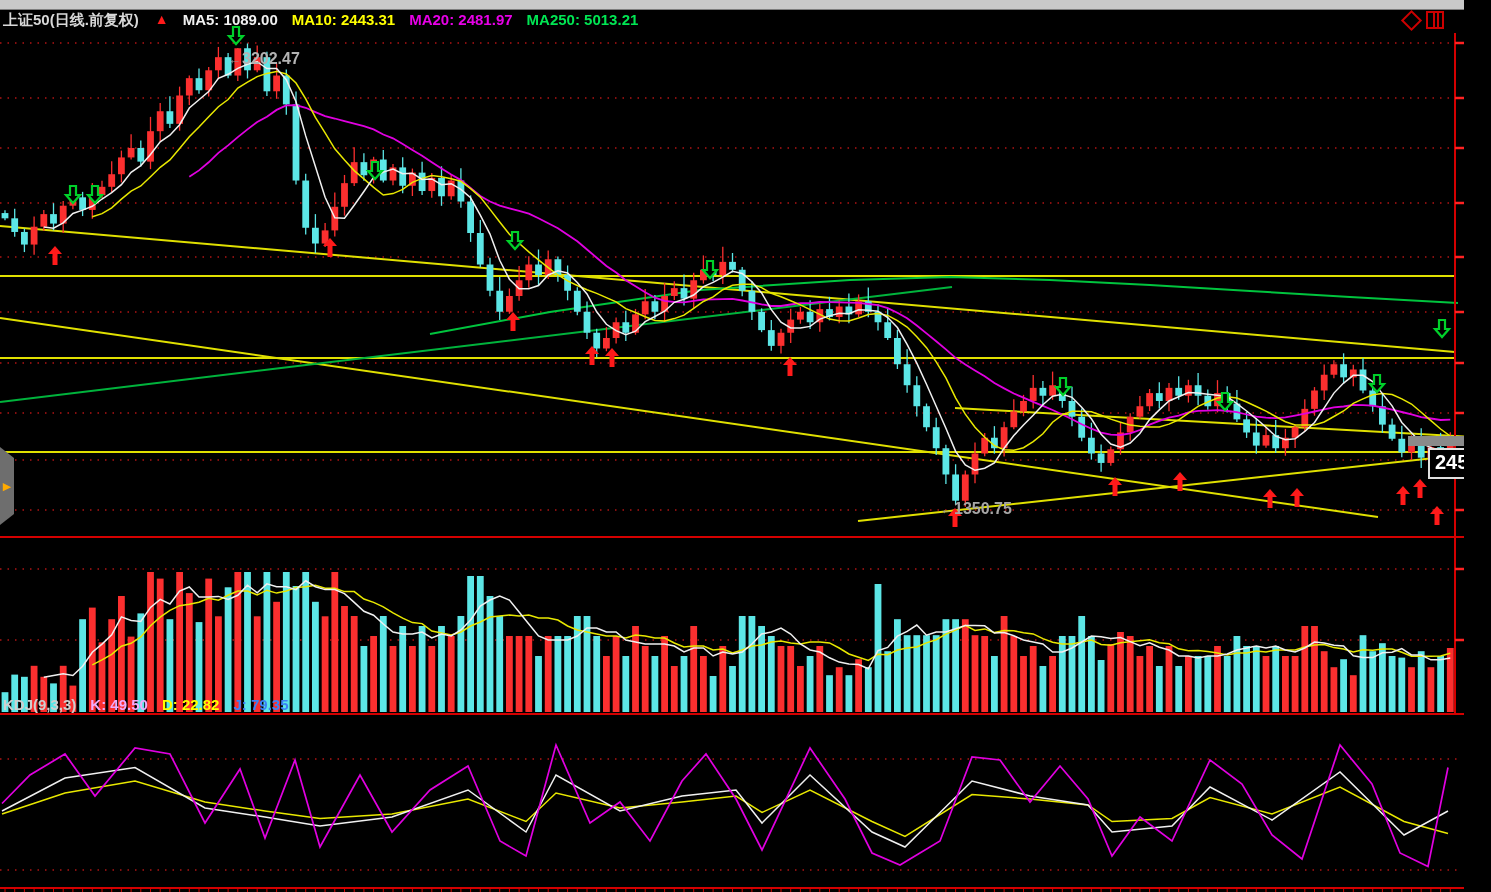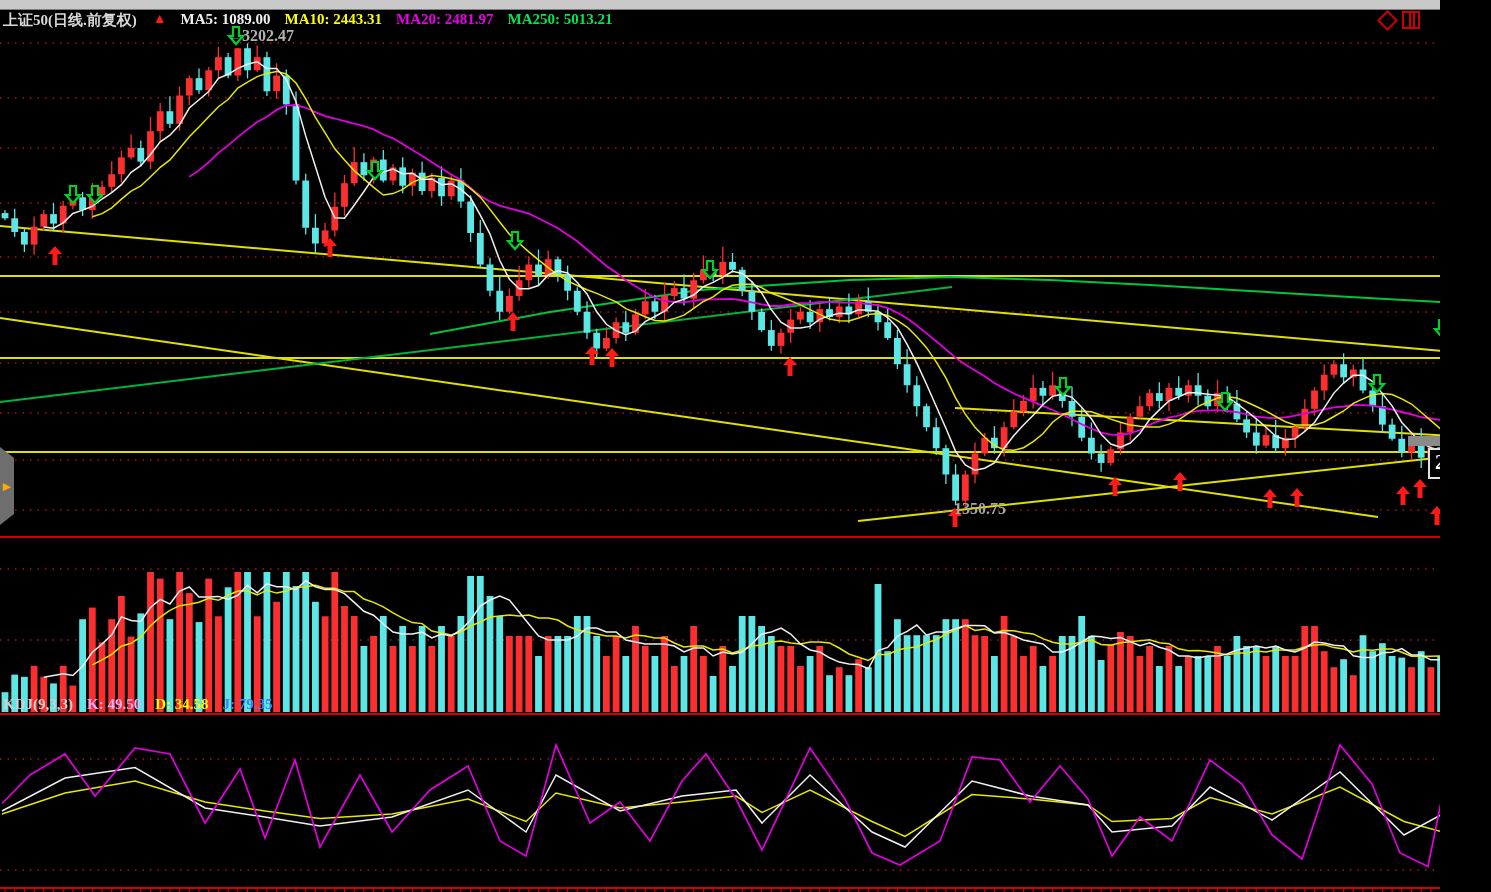--- a/index.html
+++ b/index.html
@@ -1,29 +1,29 @@
 <!DOCTYPE html>
 <html><head>
 <meta charset="utf-8">
 <style>
   html,body{margin:0;padding:0;background:#000;}
   #app{position:relative;width:1440px;height:892px;background:#000;overflow:hidden;
-       font-family:Liberation Serif, serif;}
+       font-family:Liberation Sans, sans-serif;padding-left:24px;}
   #topstrip{position:absolute;left:0;top:0;width:1491px;height:9px;background:#c9c9c9;
             border-bottom:1px solid #7e7e7e;}
   #cv{position:absolute;left:0;top:0;}
   .hdr{position:absolute;left:3px;display:flex;gap:14px;font-size:15px;font-weight:bold;
        white-space:nowrap;z-index:5;}
   #main-hdr{top:11px;}
   #vol-hdr{top:540px;}
   #kdj-hdr{top:696px;}
   .sym{color:#d8d8d8;}
   .uparrow{color:#ff1a1a;font-size:14px;margin-left:2px;}
   .ovl{position:absolute;z-index:6;white-space:nowrap;}
-  #high-label{left:228px;top:27px;color:#b3b3b3;font-size:16px;font-weight:bold;}
+  #high-label{left:228px;top:50px;color:#b3b3b3;font-size:16px;font-weight:bold;}
   #low-label{left:940px;top:500px;color:#a6a6a6;font-size:16px;font-weight:bold;}
   .mk{font-size:13px;margin-right:1px;color:#9a9a9a;}
   #price-tag{left:1428px;top:448px;width:62px;height:27px;border:2px solid #e0e0e0;
              background:#000;color:#fff;font-size:20px;font-weight:bold;line-height:25px;
              padding-left:5px;}
   #gray-bar{left:1408px;top:436px;width:82px;height:10px;background:#8a8a8a;}
   #x1-label{left:1469px;top:692px;color:#ff2a2a;font-size:14px;font-weight:bold;}
   #one-label{left:1480px;top:751px;color:#f0f0f0;font-size:15px;font-weight:bold;}
   #side-tab{left:0;top:447px;width:14px;height:78px;background:#6e6e6e;z-index:7;
             clip-path:polygon(0 0,100% 14%,100% 86%,0 100%);display:flex;align-items:center;
@@ -740,21 +740,21 @@
     <span style="color: rgb(240, 240, 240);">MA5: 1089.00</span>
     <span style="color: rgb(255, 255, 0);">MA10: 2443.31</span>
     <span style="color: rgb(232, 0, 232);">MA20: 2481.97</span>
     <span style="color: rgb(0, 230, 83);">MA250: 5013.21</span>
   </div>
 
 
   <div id="kdj-hdr" class="hdr">
     <span style="color: rgb(207, 207, 207);">KDJ(9,3,3)</span>
     <span style="color: #f0abfc;">K: 49.50</span>
-    <span style="color: rgb(255, 255, 0);">D: 34.58</span>
+    <span style="color: rgb(255, 255, 0);">D: 22.82</span>
     <span style="color: #3b82f6;">J: 79.35</span>
   </div>
 
   <div id="high-label" class="ovl"><span class="mk">←</span><span>3202.47</span></div>
 
   <div id="low-label" class="ovl"><span class="mk">←</span><span>1350.75</span></div>
 
   <div id="gray-bar" class="ovl"></div>
   <div id="price-tag" class="ovl">245</div>
   <div id="x1-label" class="ovl">X1</div>

